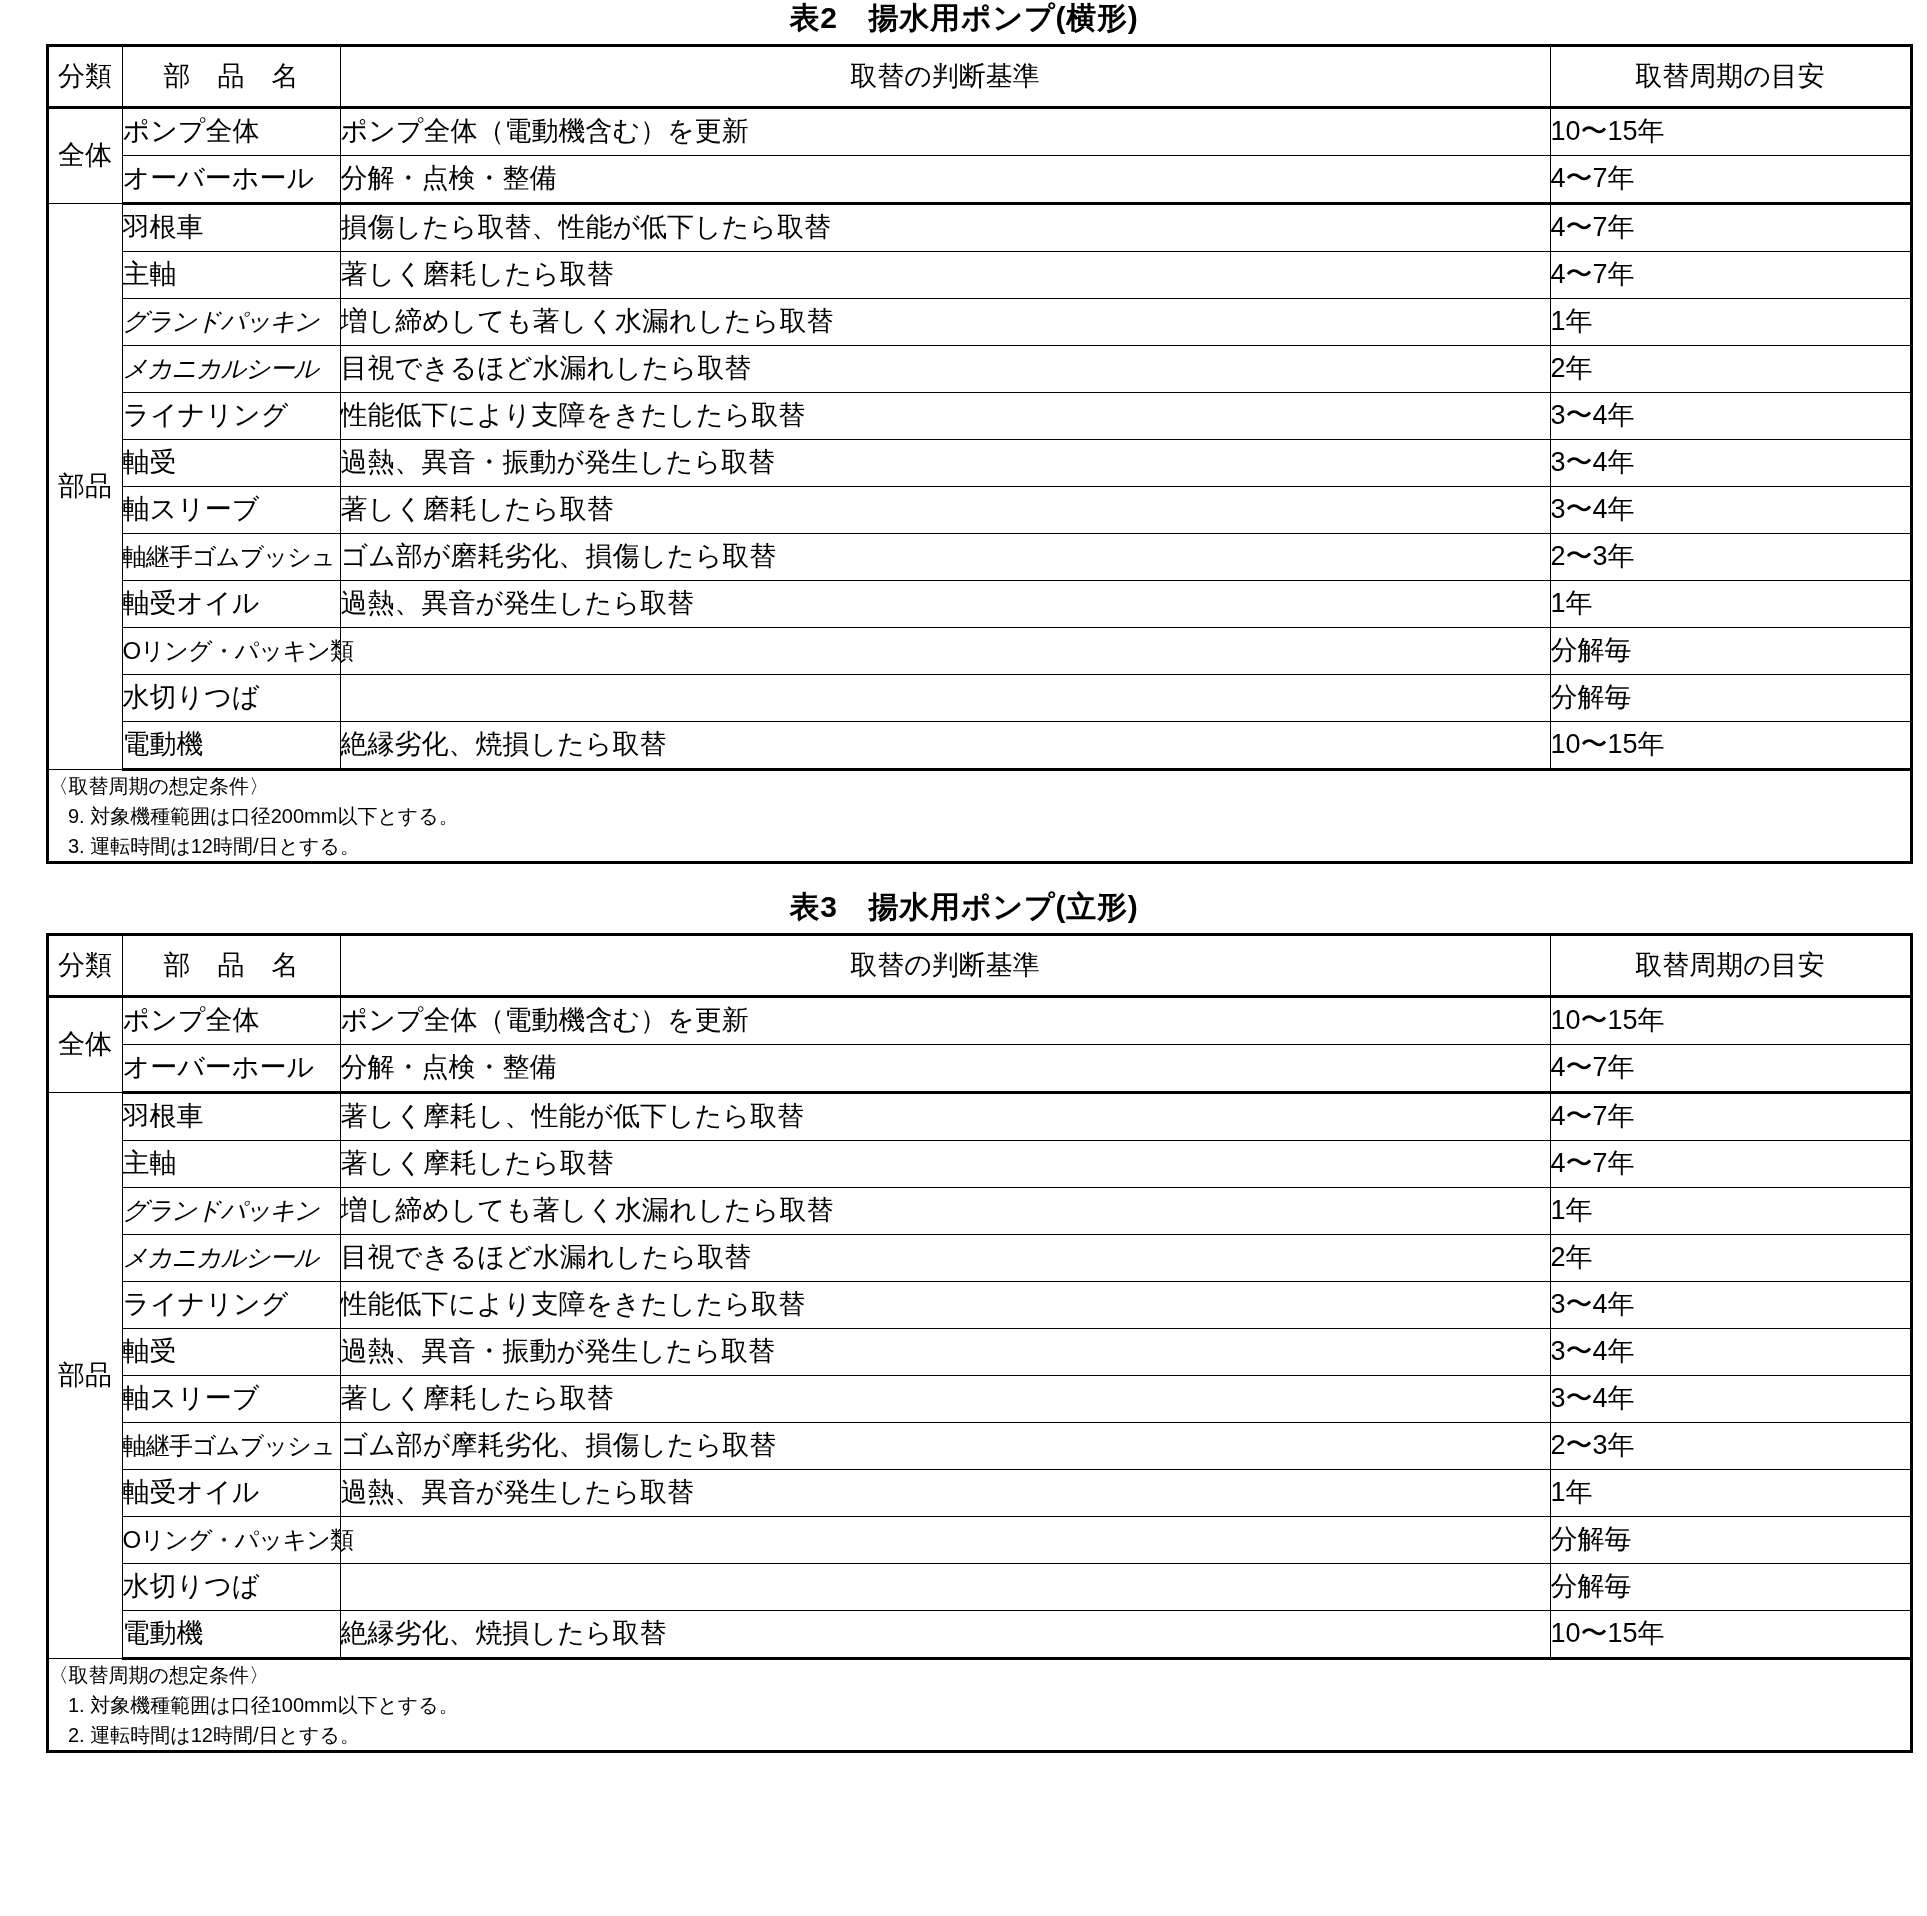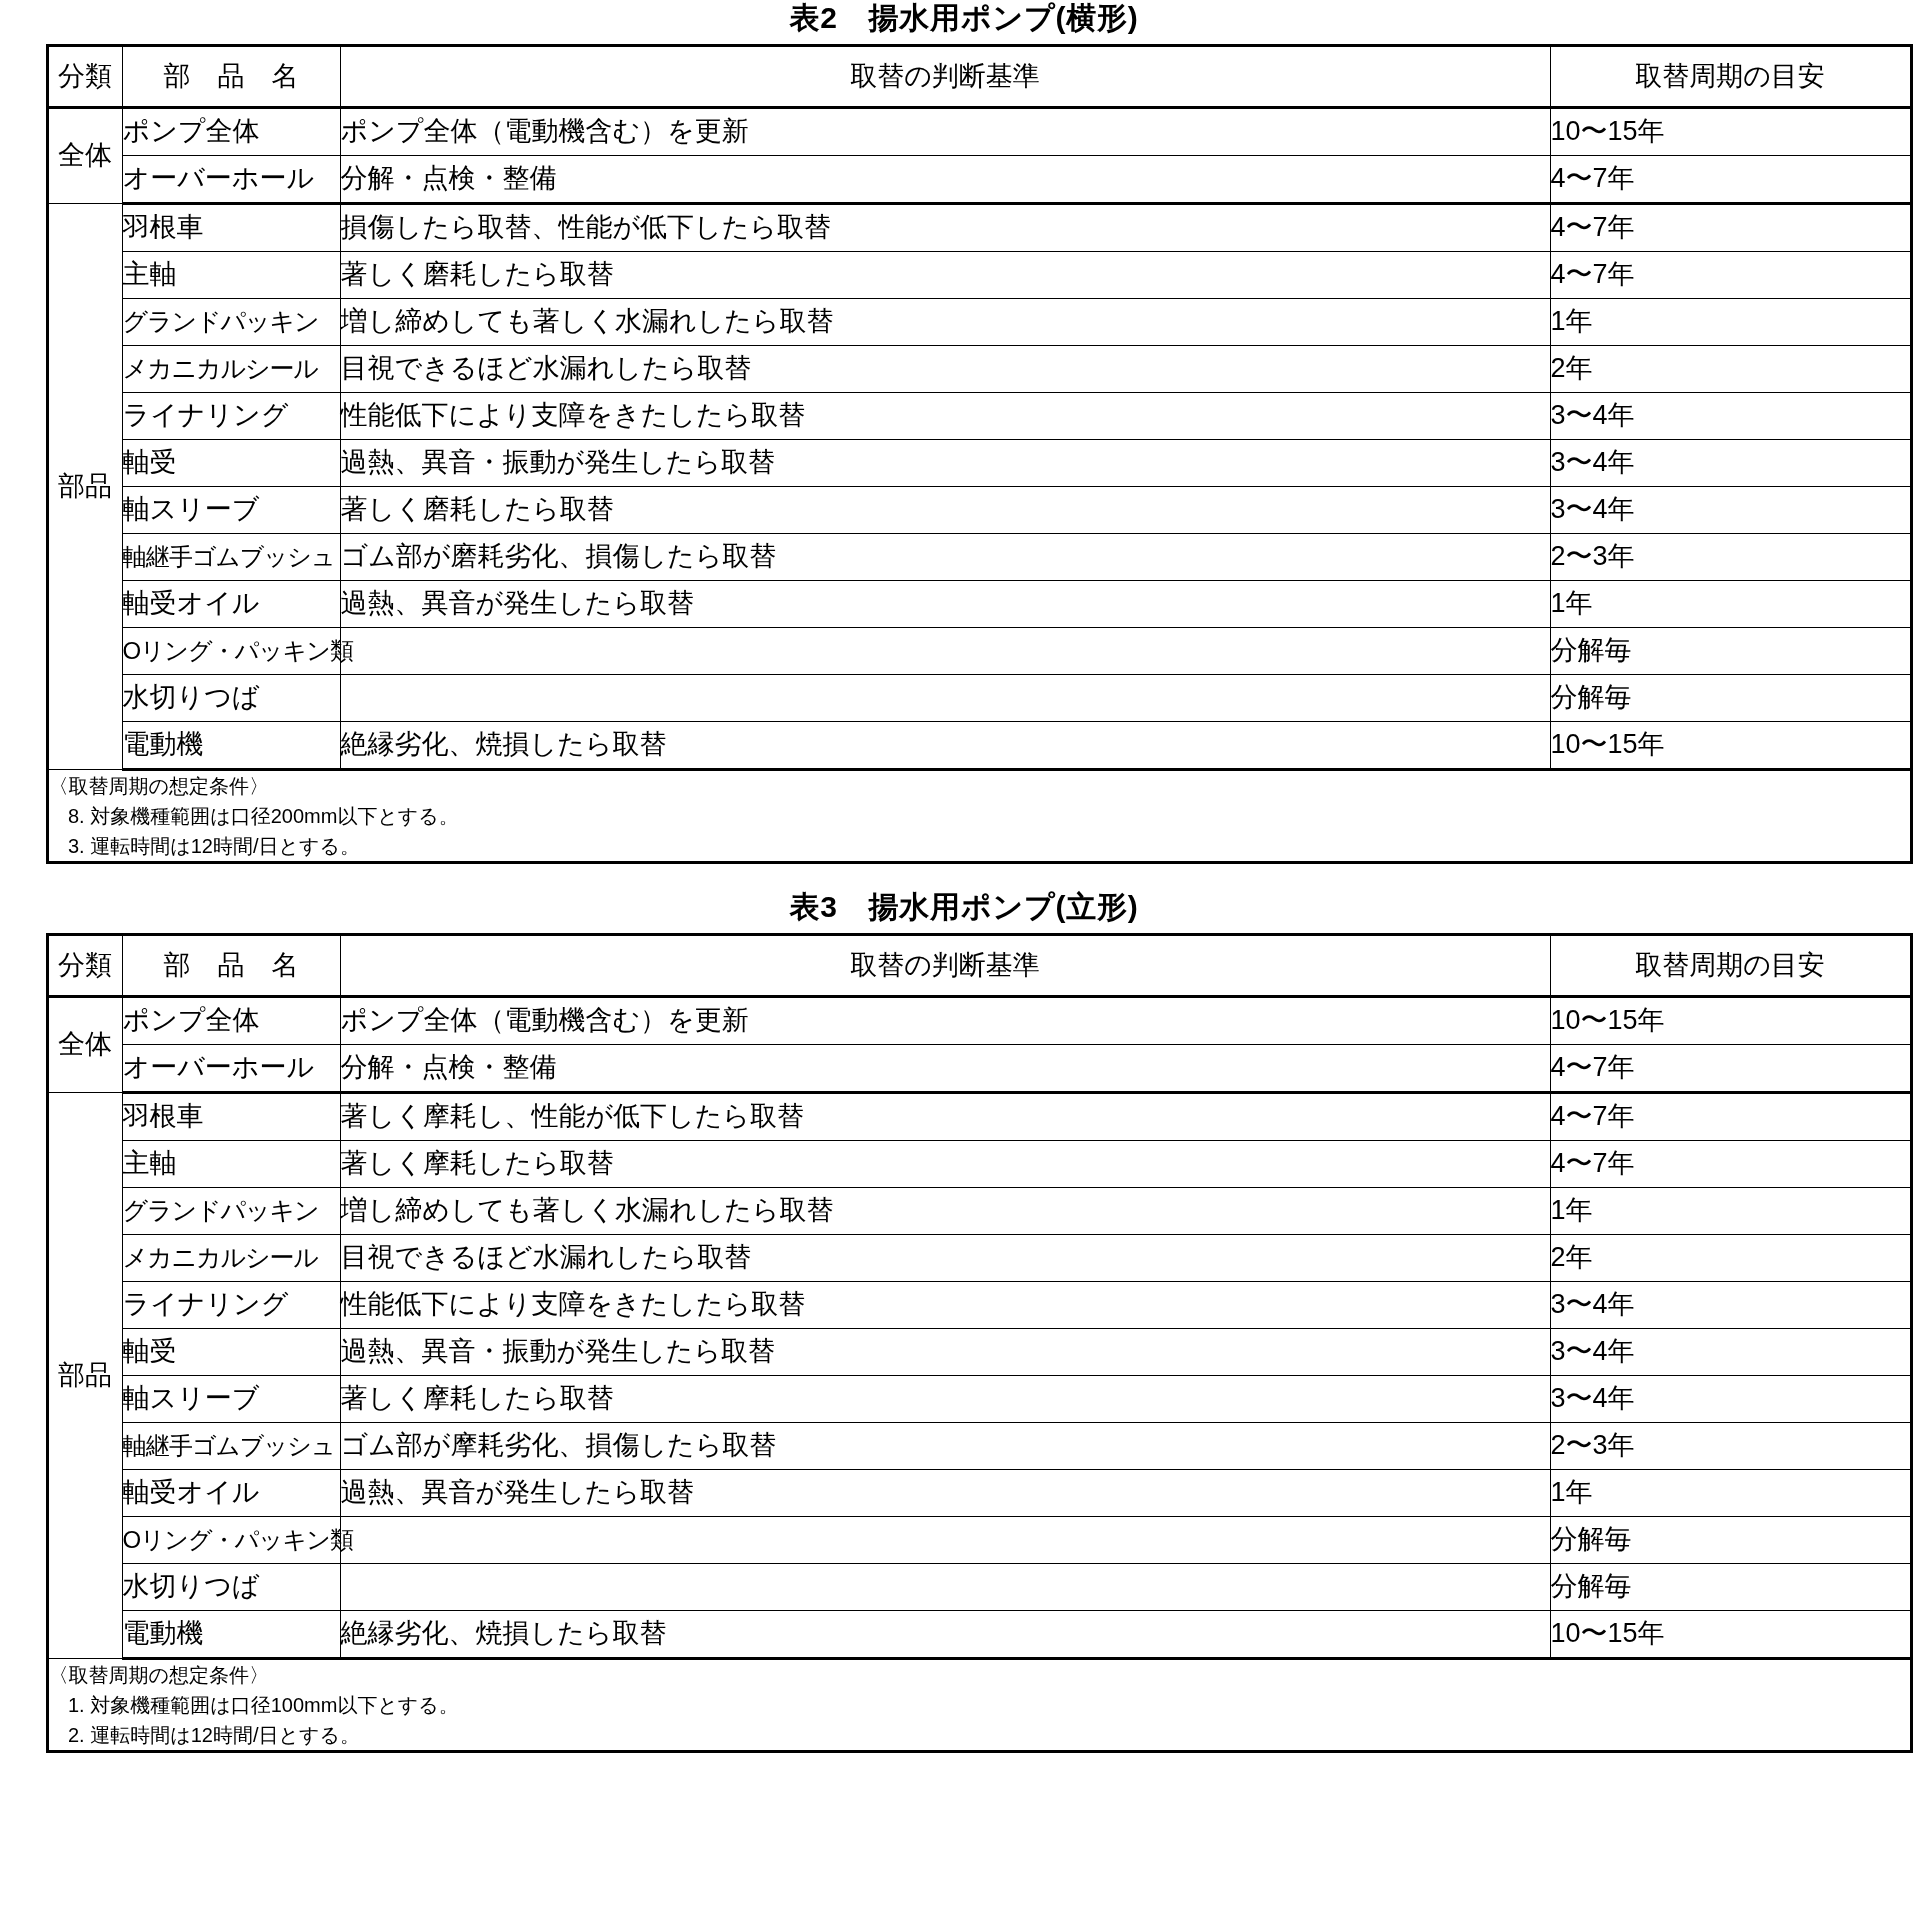--- a/index.html
+++ b/index.html
@@ -77,20 +77,21 @@
     font-size: 28.6px;
   }
   td.part-cell {
     padding-left: 9px;
     font-size: 27px;
     white-space: nowrap;
   }
   td.part-cell.tight {
     font-size: 25px;
     letter-spacing: -1.1px;
+    font-style: italic;
   }
   td.part-cell.tight2 {
     font-size: 24px;
     letter-spacing: -0.8px;
   }
   td.crit-cell {
     padding-left: 12px;
     font-size: 27px;
     white-space: nowrap;
   }
@@ -211,21 +212,21 @@
         </tr>
         <tr class="last-row">
           <td class="part-cell">電動機</td>
           <td class="crit-cell">絶縁劣化、焼損したら取替</td>
           <td class="cycle-cell">10〜15年</td>
         </tr>
 
         <tr>
           <td class="notes-cell" colspan="4">
             <div class="note-line">〈取替周期の想定条件〉</div>
-            <div class="note-line indent">8. 対象機種範囲は口径200mm以下とする。</div>
+            <div class="note-line indent">9. 対象機種範囲は口径200mm以下とする。</div>
             <div class="note-line indent">3. 運転時間は12時間/日とする。</div>
           </td>
         </tr>
       </tbody>
     </table>
   </div>
 
   <div class="table-block second">
     <div class="tbl-title">表3　揚水用ポンプ(立形)</div>
 

